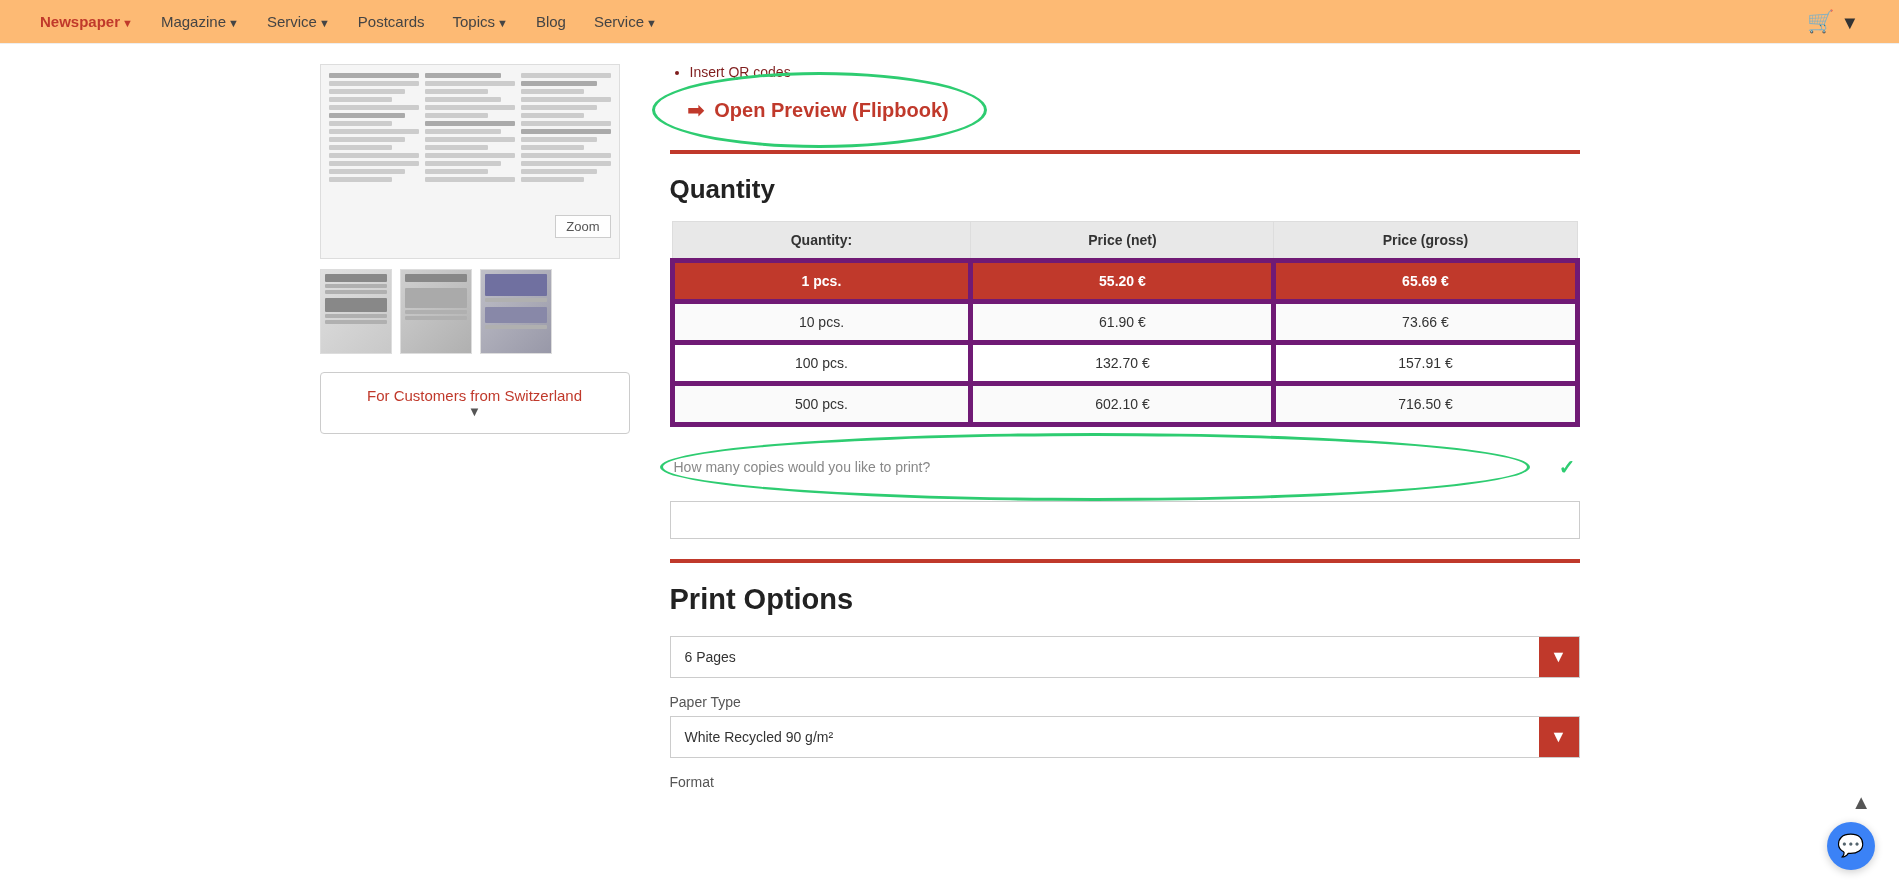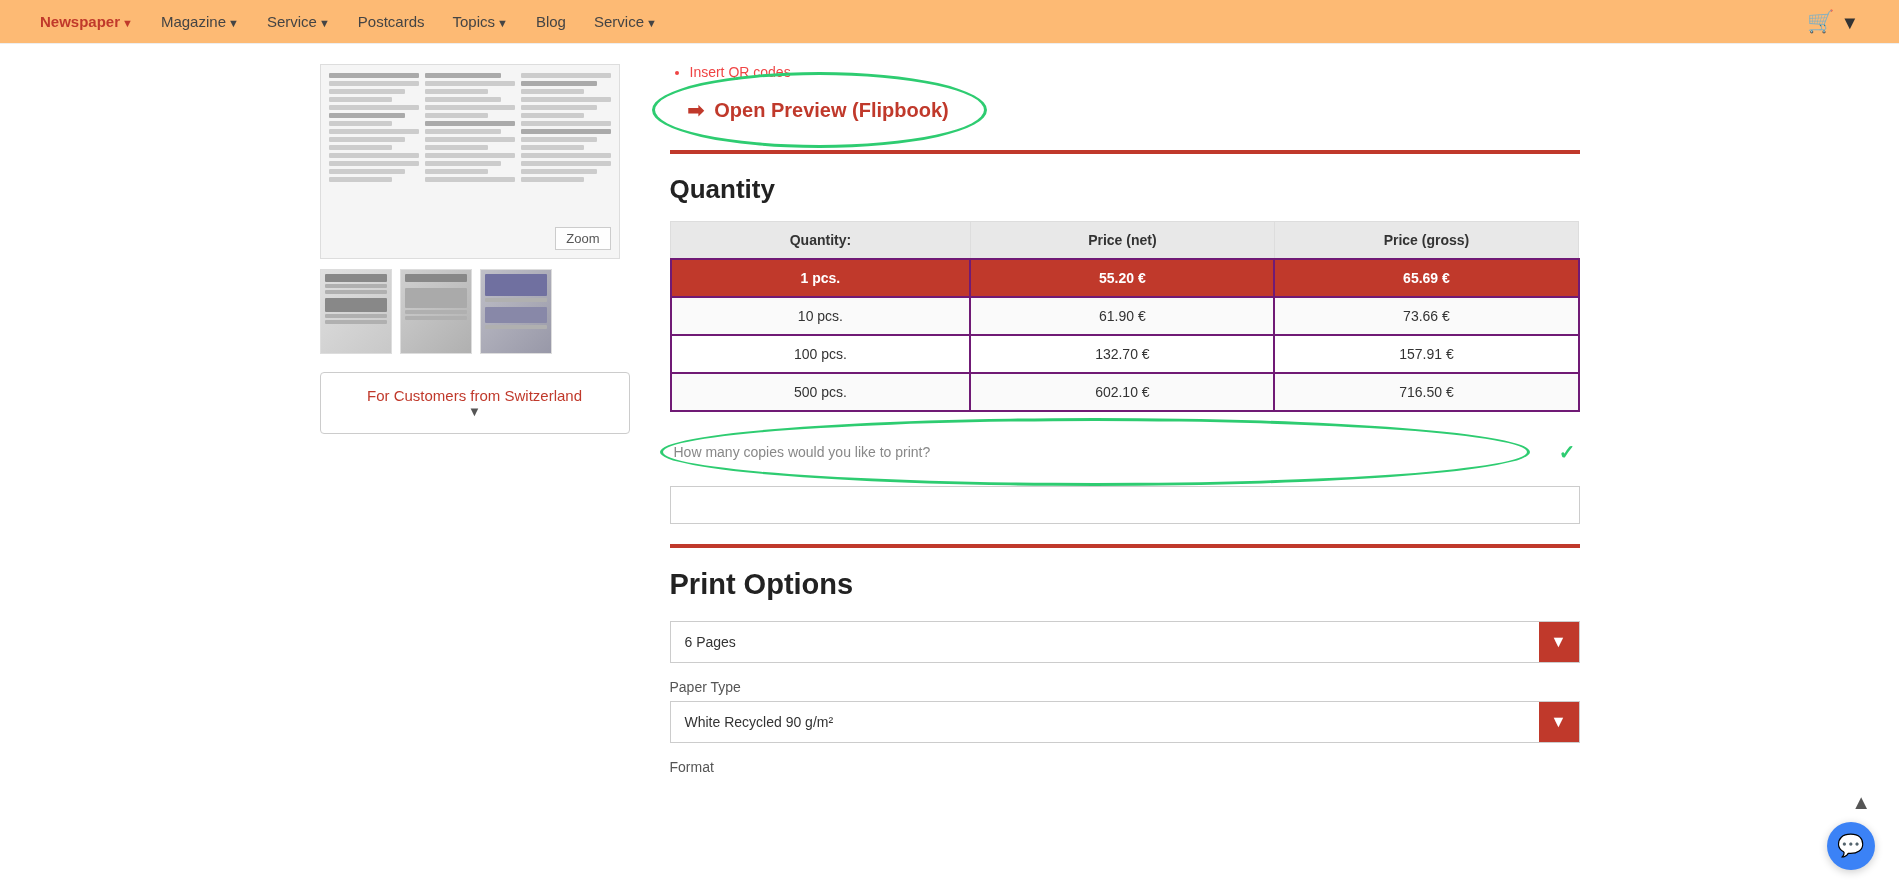--- a/index.html
+++ b/index.html
@@ -62,21 +62,21 @@
     .product-main-img {
       width: 300px;
       height: 195px;
       background: #f0f0f0;
       border: 1px solid #ddd;
       position: relative;
       overflow: hidden;
     }
     .product-main-img .zoom-btn {
       position: absolute;
-      bottom: 8px;
+      bottom: 20px;
       right: 8px;
       background: rgba(255,255,255,0.85);
       padding: 3px 10px;
       font-size: 13px;
       border: 1px solid #ccc;
       cursor: pointer;
       color: #555;
     }
     
     .newspaper-content {
@@ -157,21 +157,21 @@
 
     
     .preview-section {
       margin-bottom: 18px;
       position: relative;
     }
     .preview-list {
       list-style: disc;
       padding-left: 20px;
       margin-bottom: 10px;
-      color: #ef4444;
+      color: #7f1d1d;
       font-size: 14px;
     }
     .preview-oval-container {
       position: relative;
       display: inline-block;
     }
     .open-preview-btn {
       display: flex;
       align-items: center;
       gap: 10px;
@@ -218,21 +218,21 @@
       background: #e8e8e8;
       padding: 10px 0;
       font-weight: 600;
       font-size: 14px;
       text-align: center;
       border: 1px solid #ddd;
     }
     .quantity-table td {
       padding: 10px 28px;
       text-align: center;
-      border: 2px solid #701a75;
+      border: 5px solid #701a75;
       font-size: 14px;
     }
     .quantity-table tr.selected td {
       background: #c0392b;
       color: #fff;
       font-weight: 600;
     }
     .quantity-table tr:not(.selected) td {
       background: #fff;
       color: #333;

